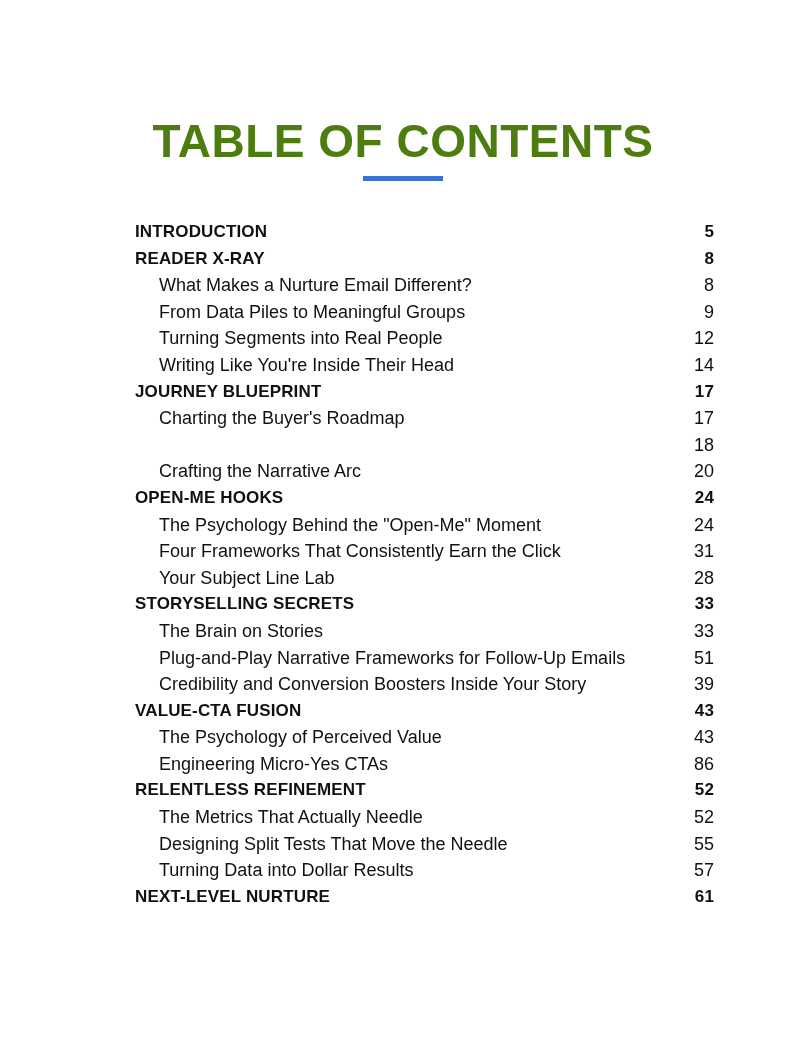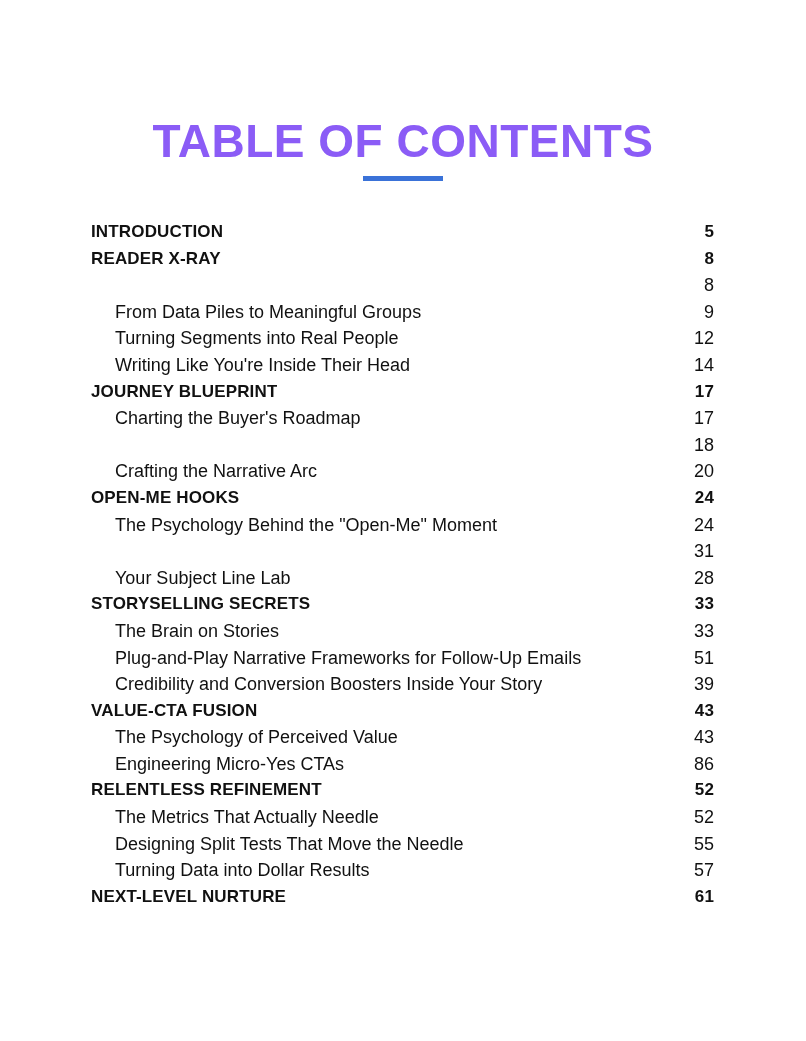--- a/index.html
+++ b/index.html
@@ -21,21 +21,21 @@
   }
   .toc-title {
     position: absolute;
     left: 0;
     right: 0;
     top: 86px;
     text-align: center;
     font-size: 46px;
     font-weight: 800;
     letter-spacing: 0.5px;
-    color: #8b5cf6;
+    color: #4d7c0f;
     line-height: 1.05;
     white-space: nowrap;
   }
   .title-rule {
     position: absolute;
     left: 363px;
     top: 176px;
     width: 80px;
     height: 5px;
     background: #3a72d8;
@@ -51,20 +51,21 @@
     align-items: baseline;
     height: 26.6px;
     line-height: 26.6px;
     color: #111111;
     white-space: nowrap;
   }
   .toc-row .label {
     flex: 0 1 auto;
     overflow: hidden;
     text-overflow: ellipsis;
+    margin-left: 44px;
   }
   .toc-row .spacer {
     flex: 1 1 auto;
     min-width: 8px;
   }
   .toc-row .page-num {
     flex: 0 0 auto;
     text-align: right;
   }
   .toc-row.chapter {
@@ -100,20 +101,21 @@
         <span class="label">INTRODUCTION</span>
         <span class="spacer"></span>
         <span class="page-num">5</span>
       </div>
       <div class="toc-row chapter">
         <span class="label">READER X-RAY</span>
         <span class="spacer"></span>
         <span class="page-num">8</span>
       </div>
       <div class="toc-row section">
+        <span class="label">What Makes a Nurture Email Different?</span>
         <span class="spacer"></span>
         <span class="page-num">8</span>
       </div>
       <div class="toc-row section">
         <span class="label">From Data Piles to Meaningful Groups</span>
         <span class="spacer"></span>
         <span class="page-num">9</span>
       </div>
       <div class="toc-row section">
         <span class="label">Turning Segments into Real People</span>
@@ -148,20 +150,21 @@
         <span class="label">OPEN-ME HOOKS</span>
         <span class="spacer"></span>
         <span class="page-num">24</span>
       </div>
       <div class="toc-row section">
         <span class="label">The Psychology Behind the "Open-Me" Moment</span>
         <span class="spacer"></span>
         <span class="page-num">24</span>
       </div>
       <div class="toc-row section">
+        <span class="label">Four Frameworks That Consistently Earn the Click</span>
         <span class="spacer"></span>
         <span class="page-num">31</span>
       </div>
       <div class="toc-row section">
         <span class="label">Your Subject Line Lab</span>
         <span class="spacer"></span>
         <span class="page-num">28</span>
       </div>
       <div class="toc-row chapter">
         <span class="label">STORYSELLING SECRETS</span>

